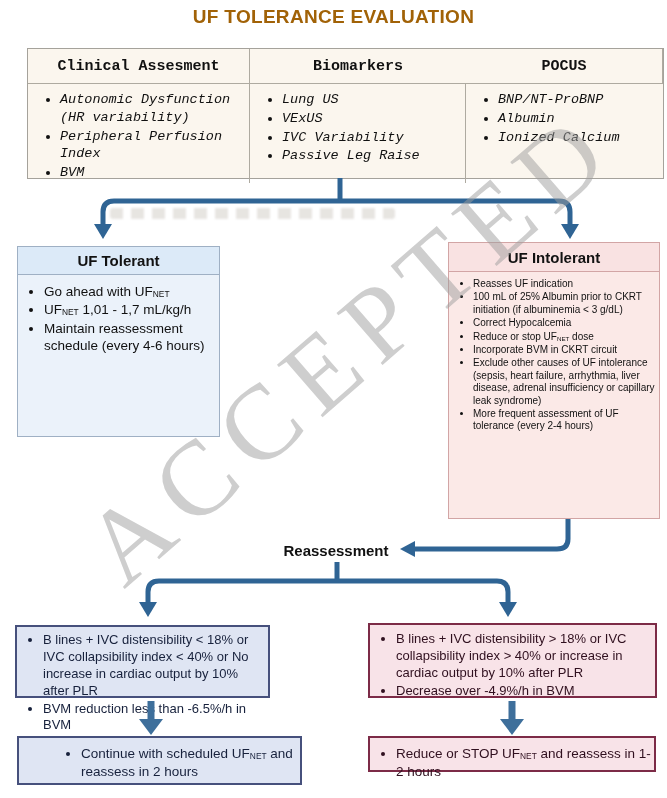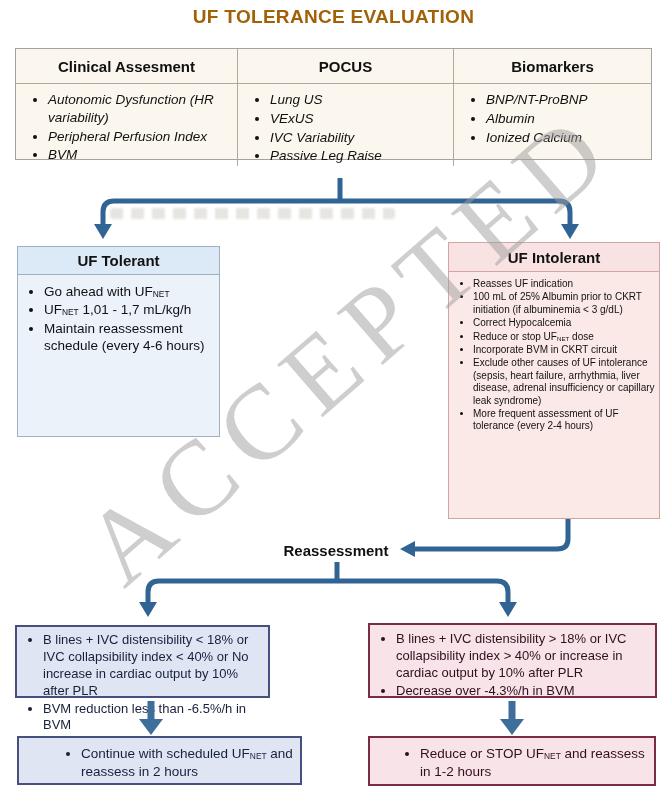--- a/index.html
+++ b/index.html
@@ -10,24 +10,24 @@
   sub{font-size:0.62em;line-height:0;vertical-align:-0.15em;letter-spacing:0;}
 
   
   .title{
     position:absolute;top:6px;left:0;width:100%;text-align:center;
     font-size:19px;font-weight:bold;letter-spacing:0.3px;color:#a16207;margin:0;z-index:2;
   }
 
   
   .assess-table{
-    position:absolute;left:15px;top:48px;width:637px;height:112px;
+    position:absolute;left:27px;top:48px;width:637px;height:131px;
     background:var(--table-bg);border:1.5px solid var(--table-border);
     display:grid;grid-template-columns:222px 216px 1fr;grid-template-rows:35px 1fr;
-    box-sizing:border-box;z-index:2;
+    box-sizing:border-box;z-index:2;font-family:Liberation Mono, monospace;
   }
   .assess-table .th{
     display:flex;align-items:center;justify-content:center;
     font-size:15px;font-weight:bold;border-bottom:1.5px solid #aeaaa0;
   }
   .assess-table .cdiv{border-right:1.5px solid #aeaaa0;}
   .assess-table ul{
     margin:7px 2px 0 0;padding-left:32px;font-size:13.5px;font-style:italic;
     line-height:1.32;
   }
@@ -75,24 +75,23 @@
   .criteria-intolerant ul{font-size:13px;line-height:1.3;margin-top:6px;}
 
   .action-tolerant{
     left:17px;top:736px;width:285px;height:49px;
     background:var(--criteria-tolerant-bg);border:2px solid var(--criteria-tolerant-border);
     color:var(--criteria-tolerant-text);
     padding-left:36px;
   }
   .action-tolerant ul{font-size:13.5px;line-height:1.3;margin-top:7px;}
   .action-intolerant{
-    left:368px;top:736px;width:288px;height:50px;
+    left:368px;top:736px;width:288px;height:36px;
     background:var(--criteria-intolerant-bg);border:2px solid var(--criteria-intolerant-border);
     color:var(--criteria-intolerant-text);
-    padding-left:24px;
   }
   .action-intolerant ul{font-size:13.5px;line-height:1.3;margin-top:7px;}
 
   
   .connectors{position:absolute;left:0;top:0;width:667px;height:798px;z-index:3;pointer-events:none;}
   .conn{stroke:var(--arrow);stroke-width:5;fill:none;stroke-linejoin:round;stroke-linecap:butt;}
   .head{fill:var(--arrow);stroke:none;}
   .conn-thick{stroke:var(--thick-arrow);stroke-width:7;fill:none;}
   .head-thick{fill:var(--thick-arrow);stroke:none;}
 
@@ -113,22 +112,22 @@
 </style>
 </head>
 <body>
 
 <div class="page">
 
   <h1 class="title">UF TOLERANCE EVALUATION</h1>
 
   <div class="assess-table">
     <div class="th cdiv">Clinical Assesment</div>
+    <div class="th">Biomarkers</div>
     <div class="th cdiv">POCUS</div>
-    <div class="th">Biomarkers</div>
     <div class="td cdiv">
       <ul>
           <li>Autonomic Dysfunction (HR variability)</li>
           <li>Peripheral Perfusion Index</li>
           <li>BVM</li>
         </ul>
     </div>
     <div class="td cdiv">
       <ul>
           <li>Lung US</li>
@@ -174,21 +173,21 @@
 
   <div class="flow-box criteria-tolerant">
     <ul>
         <li>B lines + IVC distensibility &lt; 18% or IVC collapsibility index &lt; 40% or No increase in cardiac output by 10% after PLR</li>
         <li>BVM reduction less than -6.5%/h in BVM</li>
       </ul>
   </div>
   <div class="flow-box criteria-intolerant">
     <ul>
         <li>B lines + IVC distensibility &gt; 18% or IVC collapsibility index &gt; 40% or increase in cardiac output by 10% after PLR</li>
-        <li>Decrease over -4.3%/h in BVM</li>
+        <li>Decrease over -4.9%/h in BVM</li>
       </ul>
   </div>
 
   <div class="flow-box action-tolerant">
     <ul>
         <li>Continue with scheduled UF<sub>NET</sub> and reassess in 2 hours</li>
       </ul>
   </div>
   <div class="flow-box action-intolerant">
     <ul>

